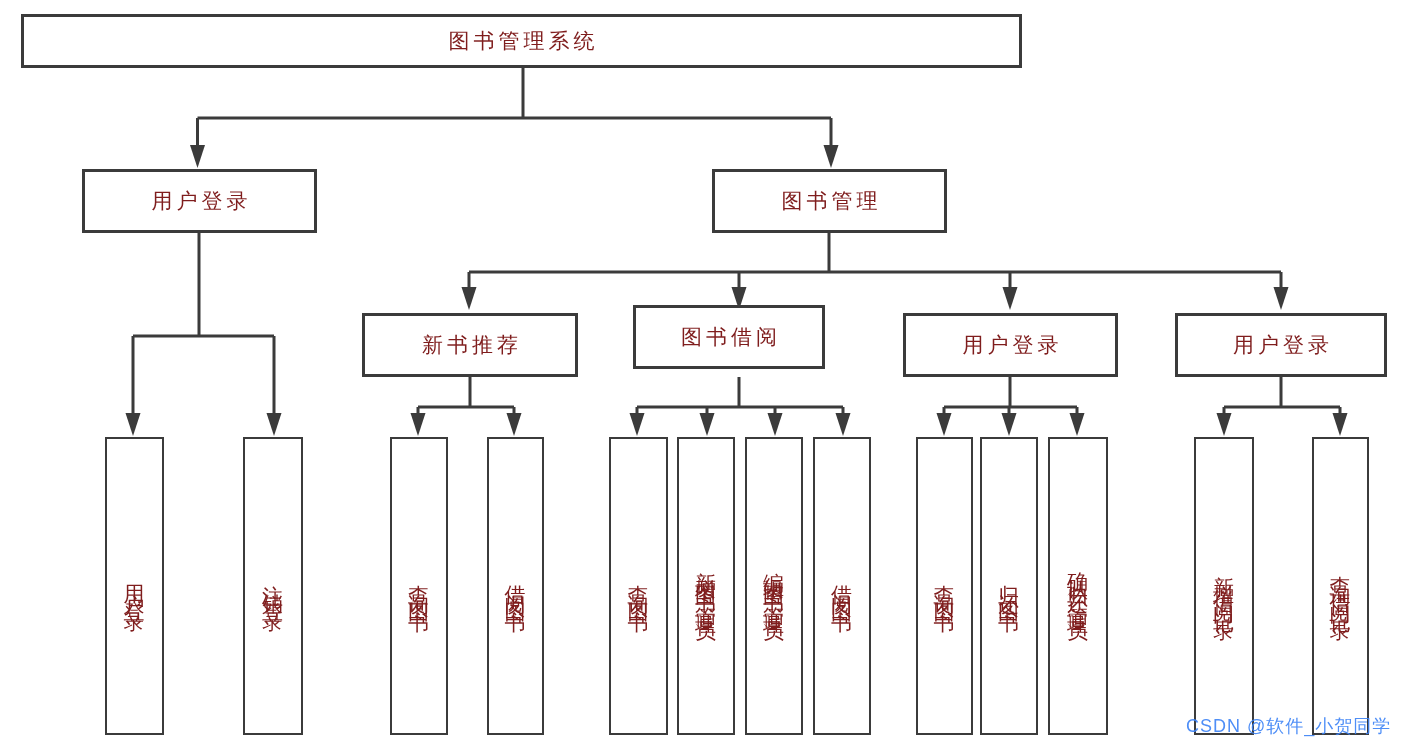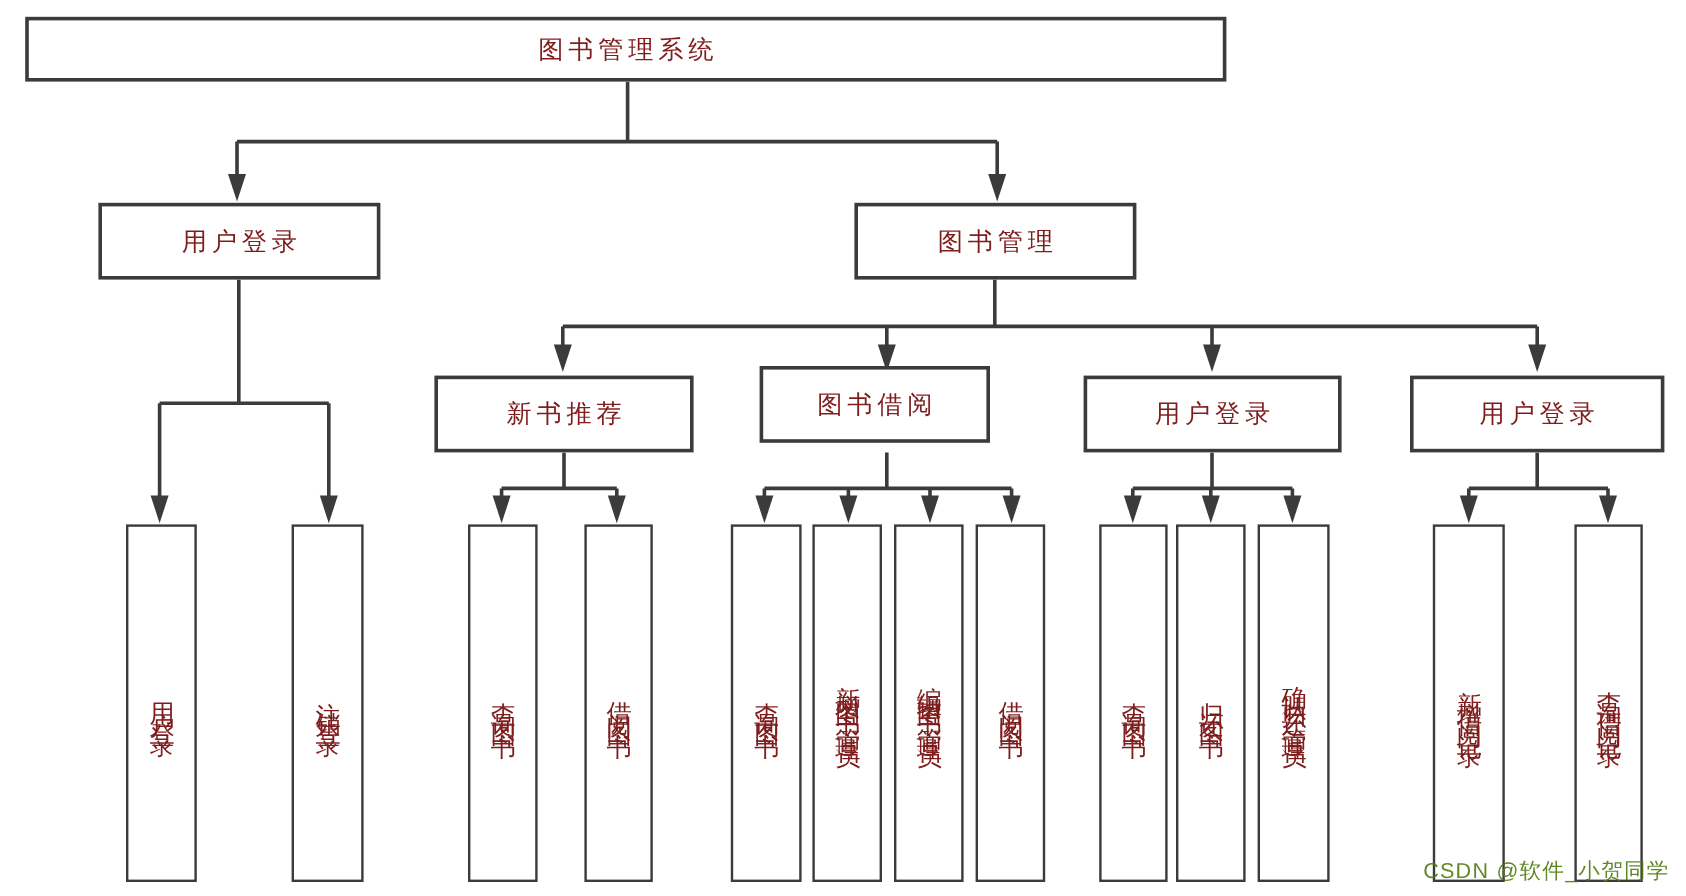--- a/index.html
+++ b/index.html
@@ -26,21 +26,21 @@
     writing-mode:vertical-rl;
     text-orientation:mixed;
     line-height:1;
     letter-spacing:9px;
   }
   .node.v.long .lbl{letter-spacing:7px;}
   .watermark{
     position:absolute;z-index:3;
     left:1186px;top:714px;
     font-size:18px;letter-spacing:1px;
-    color:#4d7c0f;opacity:0.9;
+    color:#3b82f6;opacity:0.9;
     white-space:nowrap;
   }
 </style>
 </head>
 <body>
 
 <div class="canvas">
 
   <svg class="connectors" width="1405" height="747" viewBox="0 0 1405 747">
     <g stroke="#3b3b3b" stroke-width="3" fill="none">

